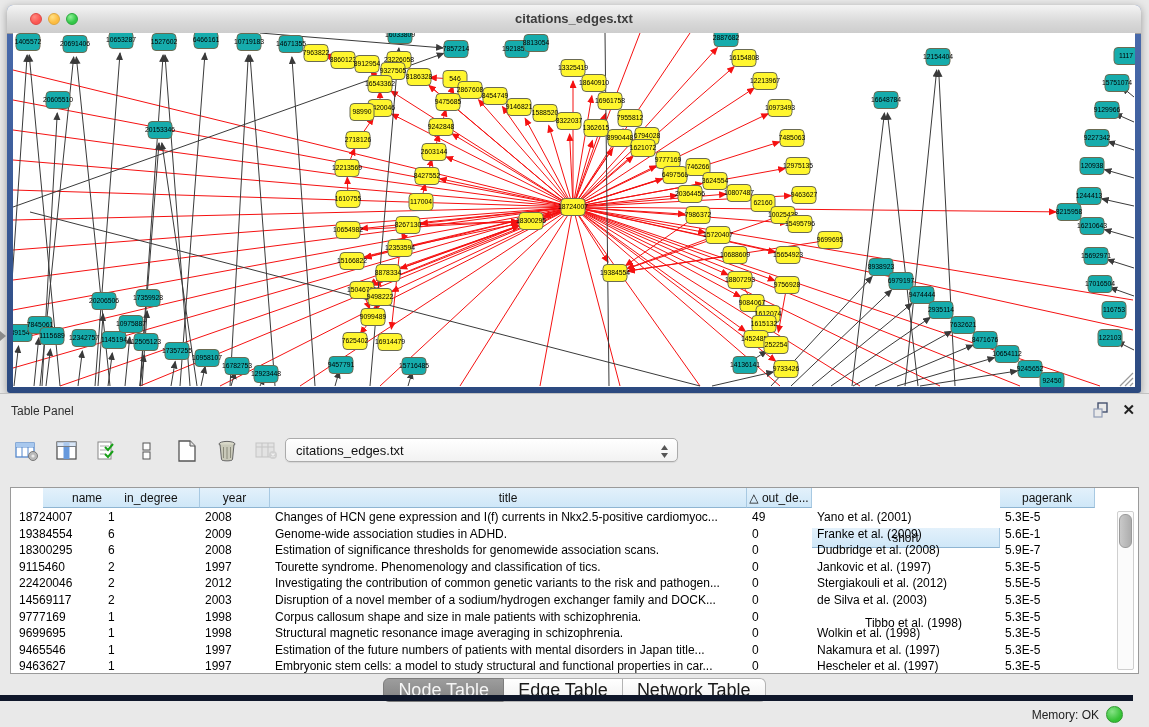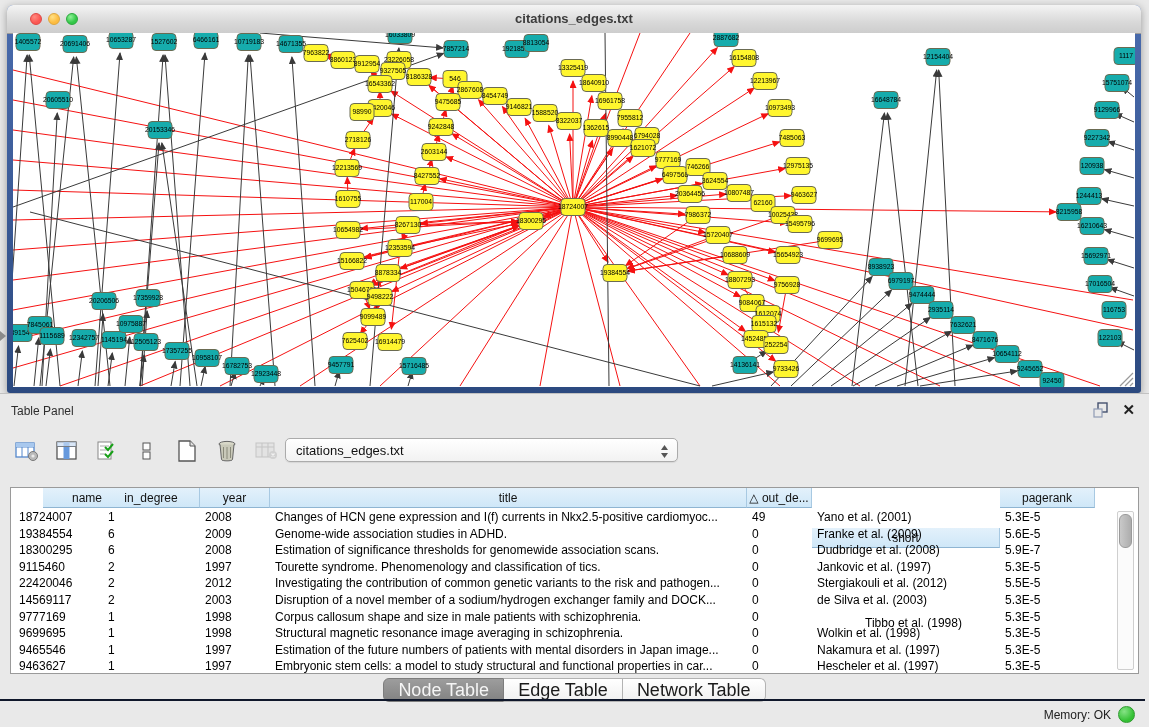--- a/index.html
+++ b/index.html
@@ -36,21 +36,21 @@
   #vscroll{position:absolute;right:4px;top:23px;bottom:3px;width:15px;background:#fbfbfb;border:1px solid #cfcfcf;border-radius:2px;}
   #vthumb{position:absolute;left:1px;top:2px;width:11px;height:32px;background:linear-gradient(90deg,#c9c9c9,#adadad);border:1px solid #9a9a9a;border-radius:6px;}
   
   #tabs{position:absolute;left:0;right:0;top:284px;display:flex;justify-content:center;}
   .seg{height:22px;line-height:22px;font-size:18px;padding:0 14px;background:linear-gradient(#ffffff,#f0f0f0);
     border:1px solid #b3b3b3;border-left:none;color:#1a1a1a;cursor:pointer;}
   .seg.first{border-left:1px solid #b3b3b3;border-radius:6px 0 0 6px;}
   .seg.last{border-radius:0 6px 6px 0;}
   .seg.selected{background:linear-gradient(#9d9d9d,#828282);color:#f5f5f5;border-color:#7d7d7d;}
   
-  #statusbar{position:absolute;left:0;right:4px;bottom:0;height:27px;border-top:2px solid #0f172a;}
+  #statusbar{position:absolute;left:0;right:16px;bottom:0;height:27px;border-top:6px solid #0f172a;}
   #memory{position:absolute;right:10px;top:5px;display:flex;align-items:center;gap:7px;font-size:12px;color:#222;}
   #mem-dot{width:15px;height:15px;border-radius:50%;background:radial-gradient(circle at 35% 30%,#86e386,#35c135 65%);border:1px solid #2d9a2d;}
   #cp-arrow{position:absolute;left:0px;top:331px;width:0;height:0;border-top:5px solid transparent;border-bottom:5px solid transparent;border-left:6px solid #8a8a8a;}
 </style>
 </head>
 <body>
 
 <div id="net-window">
   <div id="net-titlebar">
     <div id="tl-red" class="traffic"></div>
@@ -845,21 +845,21 @@
         <div class="tcell" style="left: 259px; top: 21px; width: 477px;">Changes of HCN gene expression and I(f) currents in Nkx2.5-positive cardiomyoc...</div>
         <div class="tcell" style="left: 736px; top: 21px; width: 65px;">49</div>
         <div class="tcell" style="left: 801px; top: 21px; width: 188px;">Yano et al. (2001)</div>
         <div class="tcell" style="left: 989px; top: 21px; width: 95px;">5.3E-5</div>
         <div class="tcell" style="left: 3px; top: 37.6px; width: 89px;">19384554</div>
         <div class="tcell" style="left: 92px; top: 37.6px; width: 97px;">6</div>
         <div class="tcell" style="left: 189px; top: 37.6px; width: 70px;">2009</div>
         <div class="tcell" style="left: 259px; top: 37.6px; width: 477px;">Genome-wide association studies in ADHD.</div>
         <div class="tcell" style="left: 736px; top: 37.6px; width: 65px;">0</div>
         <div class="tcell" style="left: 801px; top: 37.6px; width: 188px;">Franke et al. (2009)</div>
-        <div class="tcell" style="left: 989px; top: 37.6px; width: 95px;">5.6E-5</div>
+        <div class="tcell" style="left: 989px; top: 37.6px; width: 95px;">5.6E-1</div>
         <div class="tcell" style="left: 3px; top: 54.2px; width: 89px;">18300295</div>
         <div class="tcell" style="left: 92px; top: 54.2px; width: 97px;">6</div>
         <div class="tcell" style="left: 189px; top: 54.2px; width: 70px;">2008</div>
         <div class="tcell" style="left: 259px; top: 54.2px; width: 477px;">Estimation of significance thresholds for genomewide association scans.</div>
         <div class="tcell" style="left: 736px; top: 54.2px; width: 65px;">0</div>
         <div class="tcell" style="left: 801px; top: 54.2px; width: 188px;">Dudbridge et al. (2008)</div>
         <div class="tcell" style="left: 989px; top: 54.2px; width: 95px;">5.9E-7</div>
         <div class="tcell" style="left: 3px; top: 70.8px; width: 89px;">9115460</div>
         <div class="tcell" style="left: 92px; top: 70.8px; width: 97px;">2</div>
         <div class="tcell" style="left: 189px; top: 70.8px; width: 70px;">1997</div>
@@ -891,21 +891,21 @@
         <div class="tcell" style="left: 3px; top: 137.2px; width: 89px;">9699695</div>
         <div class="tcell" style="left: 92px; top: 137.2px; width: 97px;">1</div>
         <div class="tcell" style="left: 189px; top: 137.2px; width: 70px;">1998</div>
         <div class="tcell" style="left: 259px; top: 137.2px; width: 477px;">Structural magnetic resonance image averaging in schizophrenia.</div>
         <div class="tcell" style="left: 736px; top: 137.2px; width: 65px;">0</div>
         <div class="tcell" style="left: 801px; top: 137.2px; width: 188px;">Wolkin et al. (1998)</div>
         <div class="tcell" style="left: 989px; top: 137.2px; width: 95px;">5.3E-5</div>
         <div class="tcell" style="left: 3px; top: 153.8px; width: 89px;">9465546</div>
         <div class="tcell" style="left: 92px; top: 153.8px; width: 97px;">1</div>
         <div class="tcell" style="left: 189px; top: 153.8px; width: 70px;">1997</div>
-        <div class="tcell" style="left: 259px; top: 153.8px; width: 477px;">Estimation of the future numbers of patients with mental disorders in Japan image...</div>
+        <div class="tcell" style="left: 259px; top: 153.8px; width: 477px;">Estimation of the future numbers of patients with mental disorders in Japan title...</div>
         <div class="tcell" style="left: 736px; top: 153.8px; width: 65px;">0</div>
         <div class="tcell" style="left: 801px; top: 153.8px; width: 188px;">Nakamura et al. (1997)</div>
         <div class="tcell" style="left: 989px; top: 153.8px; width: 95px;">5.3E-5</div>
         <div class="tcell" style="left: 3px; top: 170.4px; width: 89px;">9463627</div>
         <div class="tcell" style="left: 92px; top: 170.4px; width: 97px;">1</div>
         <div class="tcell" style="left: 189px; top: 170.4px; width: 70px;">1997</div>
         <div class="tcell" style="left: 259px; top: 170.4px; width: 477px;">Embryonic stem cells: a model to study structural and functional properties in car...</div>
         <div class="tcell" style="left: 736px; top: 170.4px; width: 65px;">0</div>
         <div class="tcell" style="left: 801px; top: 170.4px; width: 188px;">Hescheler et al. (1997)</div>
         <div class="tcell" style="left: 989px; top: 170.4px; width: 95px;">5.3E-5</div>

